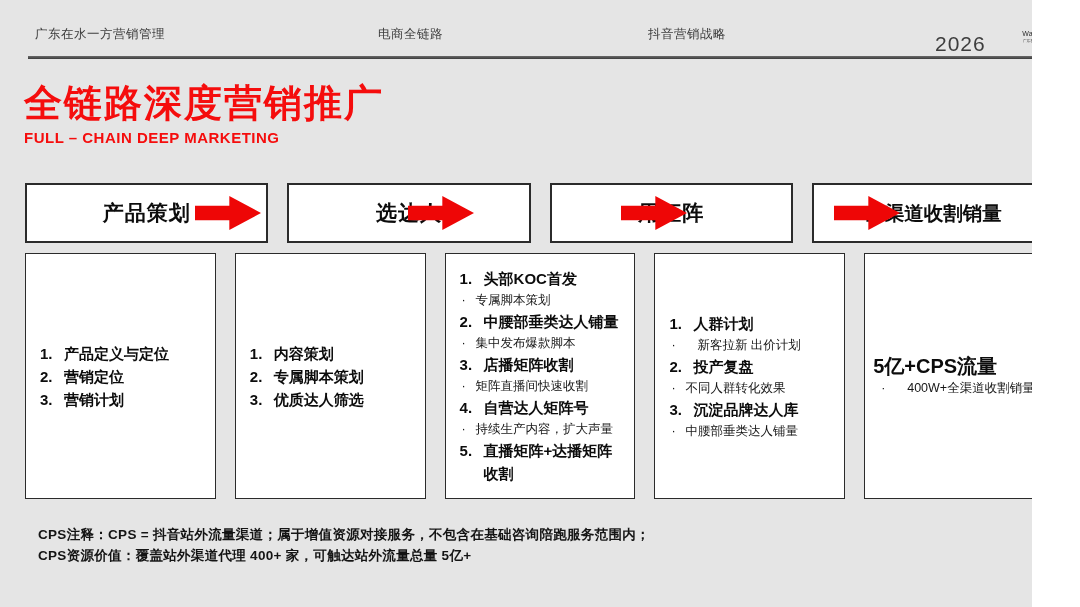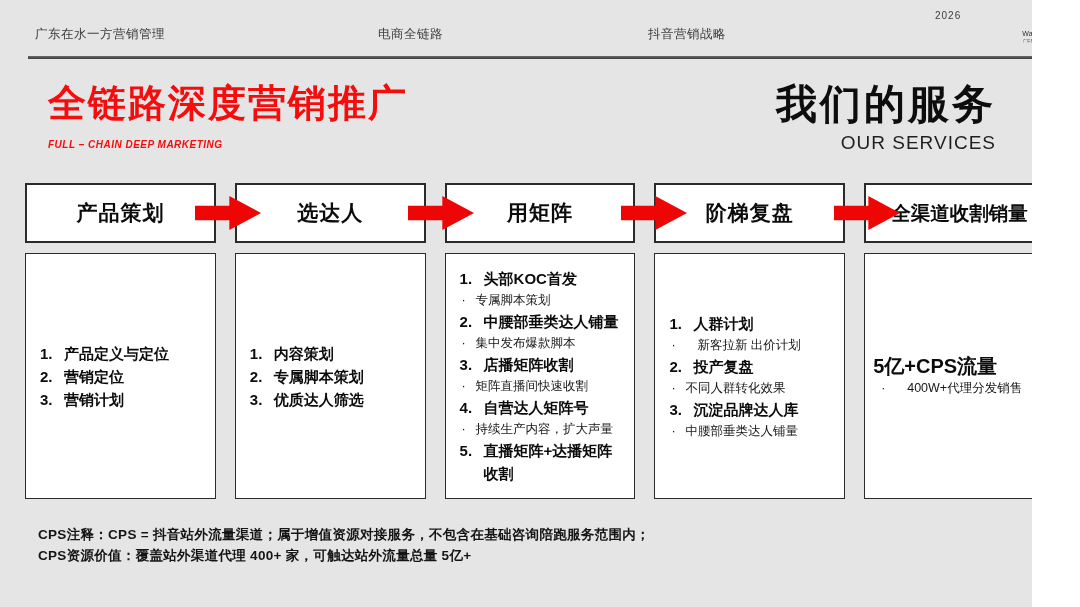--- a/index.html
+++ b/index.html
@@ -4,32 +4,32 @@
 <style>
   * { margin:0; padding:0; box-sizing:border-box; }
   html,body { width:1080px; height:607px; background:#ffffff;
     font-family:"Liberation Sans","DejaVu Sans",sans-serif; color:#1a1a1a; }
   .slide { position:relative; width:1032px; height:607px; background:#e5e5e5; overflow:hidden; }
 
   
   .topbar { position:relative; height:56px; }
   .topbar .navitem { position:absolute; top:26px; font-size:12.5px; color:#3d3d3d; letter-spacing:.5px; }
   .nav-0 { left:35px; } .nav-1 { left:378px; } .nav-2 { left:648px; }
-  .topbar .year { position:absolute; top:10px; left:935px; font-size:10px; color:#3d3d3d; letter-spacing:1px; }
+  .topbar .year { position:absolute; top:32px; left:935px; font-size:21px; color:#3d3d3d; letter-spacing:1px; }
   .logo { position:absolute; top:8px; left:1012px; width:58px; text-align:center; }
   .logo svg { display:block; margin:0 auto; }
   .logo .logo-name { font-size:7px; color:#2b2b2b; letter-spacing:.3px; line-height:8px; }
   .logo .logo-sub { font-size:4px; color:#2b2b2b; transform:scale(.9); line-height:5px; white-space:nowrap; }
   .rule { position:absolute; top:56px; left:28px; width:1024px; height:3px;
     background:linear-gradient(#6a6a6a,#3c3c3c); }
 
   
-  .title-row { position:absolute; top:80px; left:48px; right:36px; display:flex; justify-content:space-between; }
+  .title-row { position:absolute; top:80px; left:24px; right:36px; display:flex; justify-content:space-between;align-items:flex-end; }
   .title-cn { font-size:38px; font-weight:700; color:#f50d0d; letter-spacing:2px; line-height:46px; }
-  .title-en { font-size:10px; font-weight:700; color:#f50d0d; letter-spacing:.5px; margin-top:13px;font-style:italic; }
+  .title-en { font-size:15px; font-weight:700; color:#f50d0d; letter-spacing:.5px; margin-top:3px; }
   .right-title { text-align:right; }
   .right-cn { font-size:41px; font-weight:700; color:#0d0d0d; letter-spacing:3px; line-height:48px; }
   .right-en { font-size:19px; color:#1f1f1f; letter-spacing:1px; margin-top:4px; }
 
   
   .stage-headers { position:absolute; top:183px; left:25px; width:1030px; height:60px; display:flex; gap:19px; }
   .stage-box { flex:1 1 0; background:#fff; border:2px solid #2b2b2b; display:flex;
     align-items:center; justify-content:center; font-size:21px; font-weight:700; color:#0c0c0c; letter-spacing:1px; }
   .stage-box.wide { font-size:19.5px; letter-spacing:0; }
   .flow-arrow { position:absolute; top:13px; width:66px; height:34px; background:#ee0606; z-index:3;
@@ -77,31 +77,26 @@
       <div class="logo-sub">广东在水一方营销管理</div>
     </div>
   </div>
   <div class="rule"></div>
 
   <div class="title-row">
     <div>
       <div class="title-cn">全链路深度营销推广</div>
       <div class="title-en">FULL – CHAIN DEEP MARKETING</div>
     </div>
-    <div class="right-title">
-      <div class="right-cn">我们的服务</div>
-      <div class="right-en">OUR SERVICES</div>
-    </div>
   </div>
 
   <div class="stage-headers">
     <div class="stage-box">产品策划</div>
     <div class="stage-box">选达人</div>
     <div class="stage-box">用矩阵</div>
-    <div class="stage-box">阶梯复盘</div>
     <div class="stage-box wide">全渠道收割销量</div>
     <div class="flow-arrow arr-0"></div>
     <div class="flow-arrow arr-1"></div>
     <div class="flow-arrow arr-2"></div>
     <div class="flow-arrow arr-3"></div>
   </div>
 
   <div class="stage-bodies">
 
     <div class="content-box">
@@ -200,21 +195,21 @@
         </div>
     </div>
 
     <div class="content-box">
       <div class="row head">
         <span class="marker"></span>
         <span class="txt">5亿+CPS流量</span>
         </div>
       <div class="row sub sub-wide">
         <span class="marker">·</span>
-        <span class="txt">400W+代理分发销售</span>
+        <span class="txt">400W+全渠道收割销量</span>
         </div>
     </div>
 
   </div>
 
   <div class="footnotes">
     <div class="footnote">CPS注释：CPS = 抖音站外流量渠道；属于增值资源对接服务，不包含在基础咨询陪跑服务范围内；</div>
     <div class="footnote">CPS资源价值：覆盖站外渠道代理 400+ 家，可触达站外流量总量 5亿+</div>
   </div>
 

